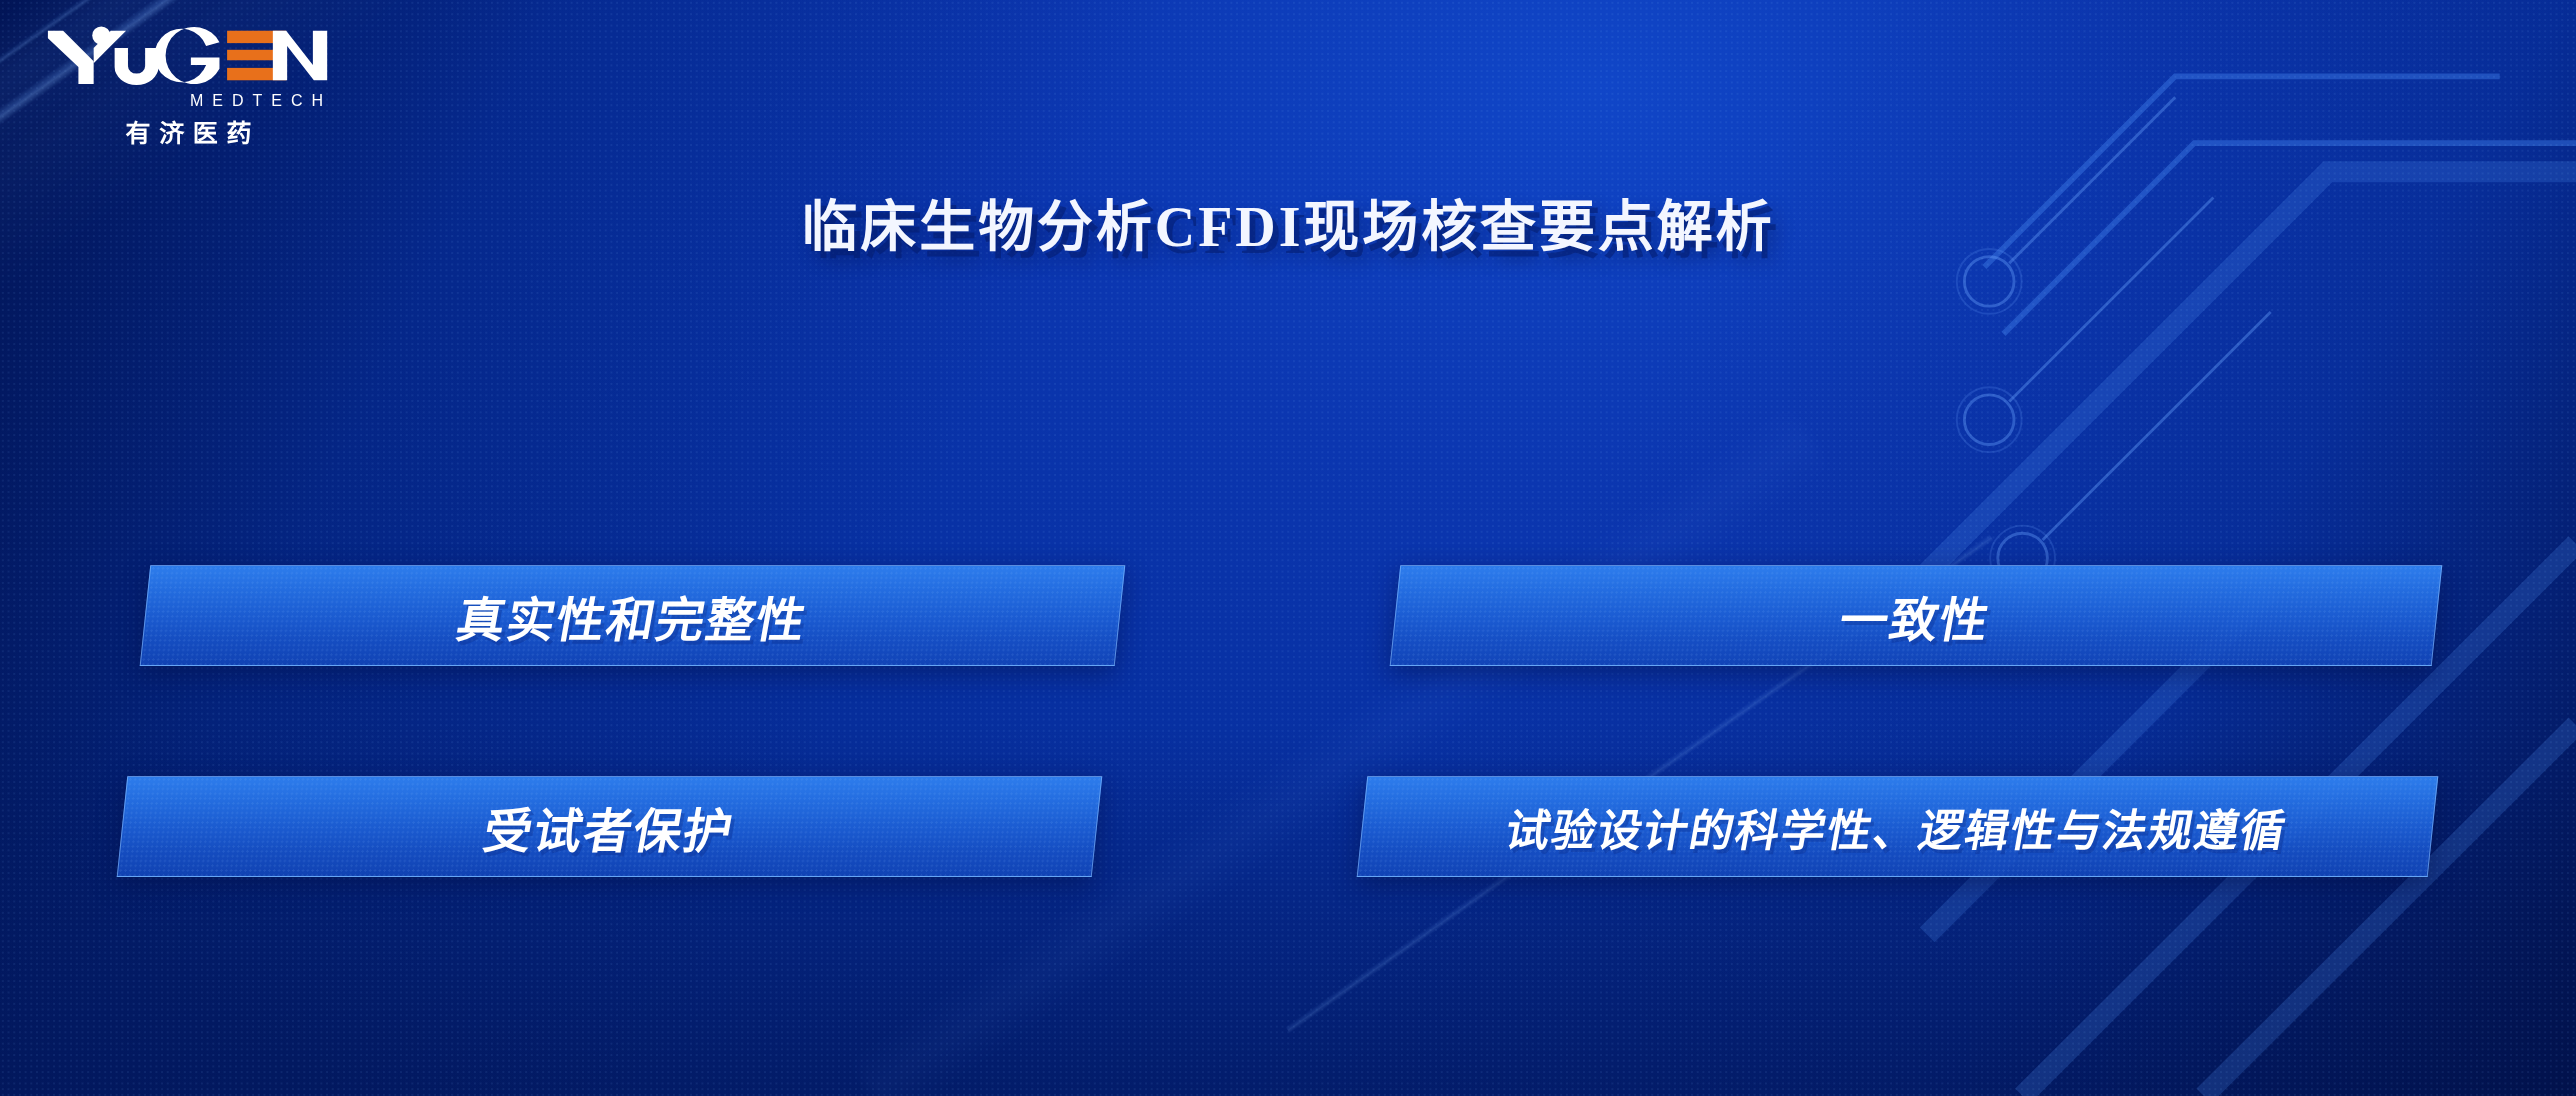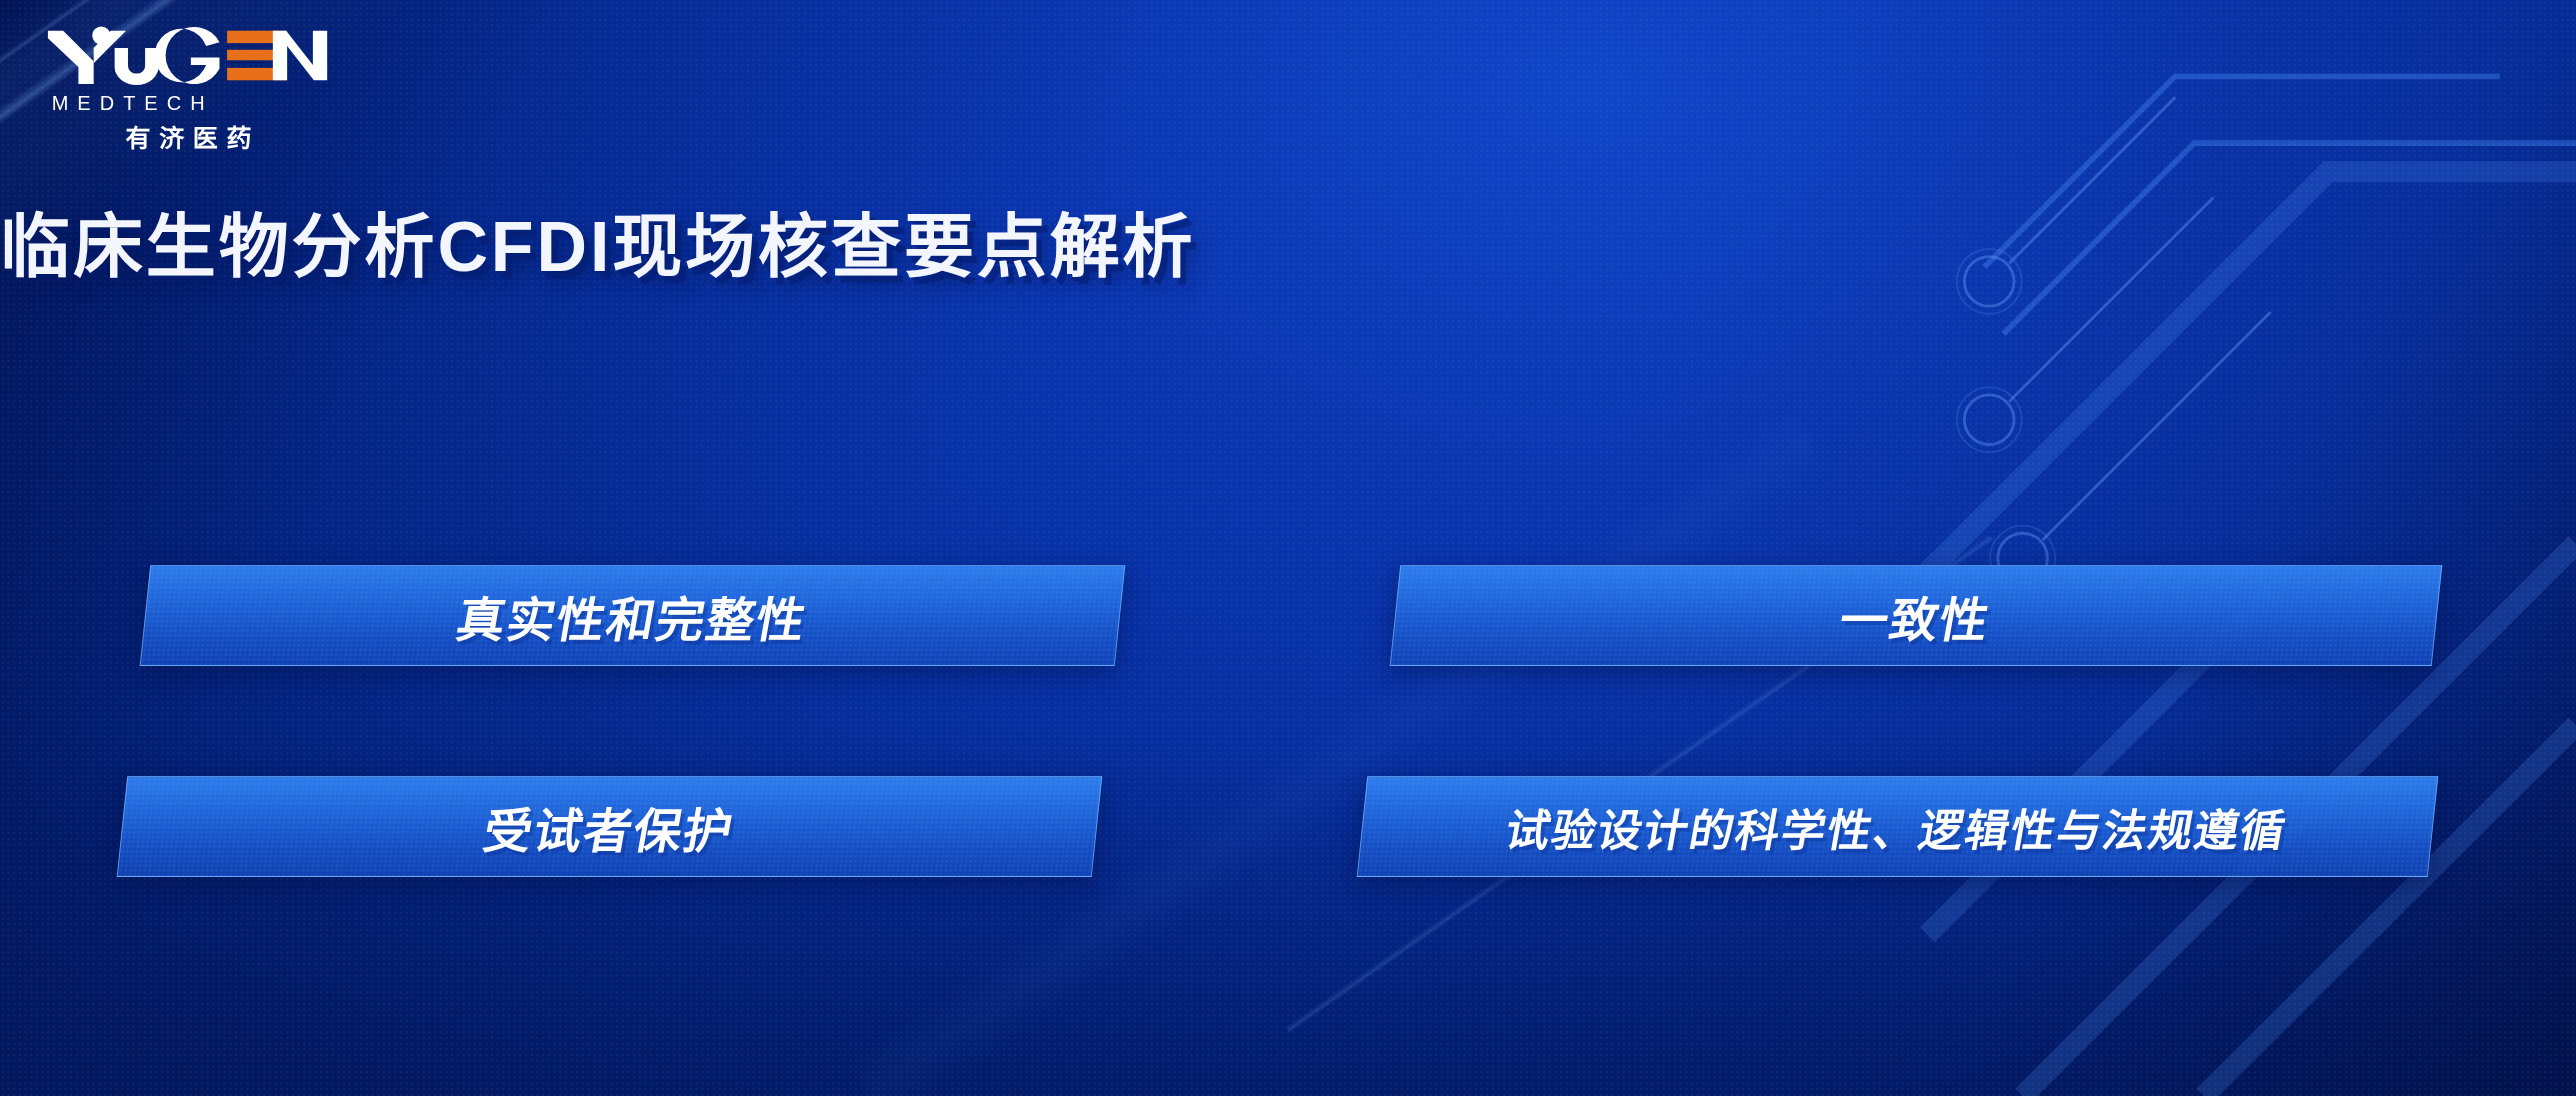--- a/index.html
+++ b/index.html
@@ -58,46 +58,47 @@
   
   #logo {
     position: absolute;
     left: 46px; top: 25px;
     width: 286px;
   }
   .logo-word { display:block; height: 61px; }
   .logo-sub {
     display:block;
     color:#ffffff;
-    font-size: 20px;
+    font-size: 16px;
     letter-spacing: 9px;
-    text-align: left;
+    text-align: right;
     margin-top: 5.7px;
     padding-left: 5.7px;
     font-weight: 400;
   }
   .logo-cn {
     display:block;
     color:#ffffff;
     font-size: 25px;
     letter-spacing: 8.6px;
     text-align: center;
     margin-top: 3.8px;
     padding-left: 7.6px;
     font-weight: 700;
   }
 
   
   #title {
     position: absolute;
     left: 0; right: 0;
     top: 143px;
-    font-family: Liberation Sans, sans-serif;
+    text-align: center;
+    font-family: Liberation Serif, serif;
     font-weight: 700;
-    font-size: 70px;
+    font-size: 56px;
     letter-spacing: 2.9px;
     color: #f3f6ff;
     text-shadow:
       5.7px 6.7px 0 rgba(4,28,110,0.55),
       9.5px 11.4px 17px rgba(2,18,80,0.45);
     white-space: nowrap;
   }
 
   
   .panel {

